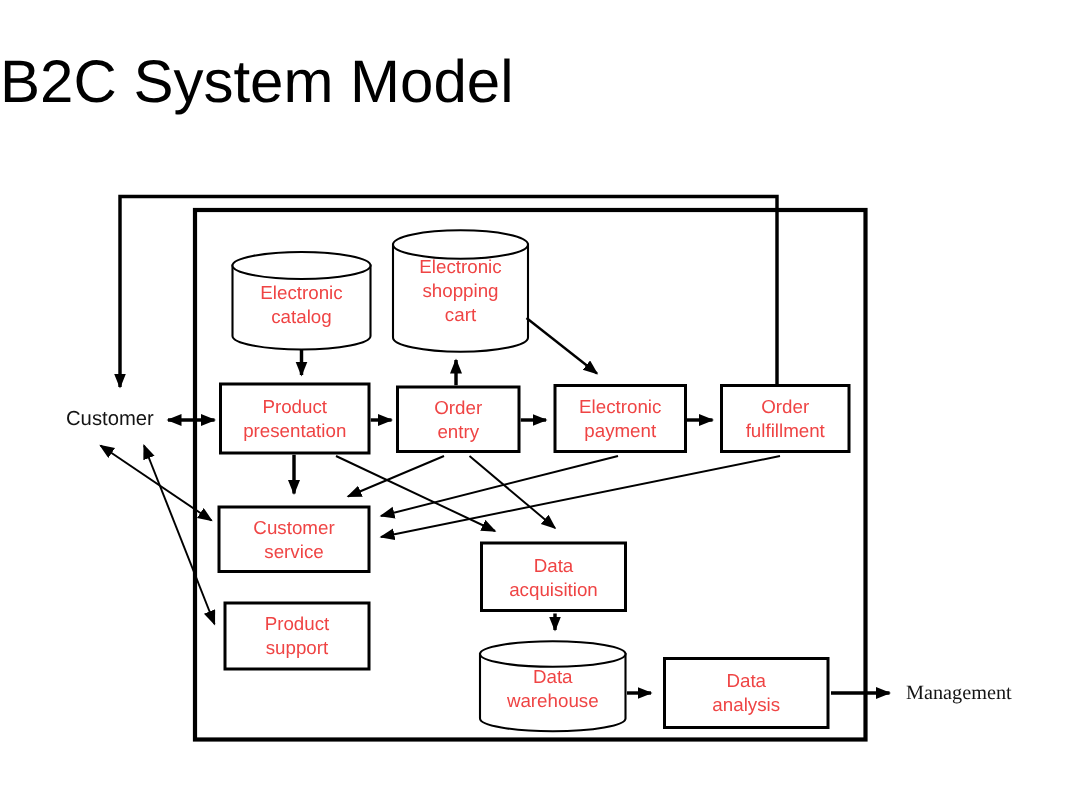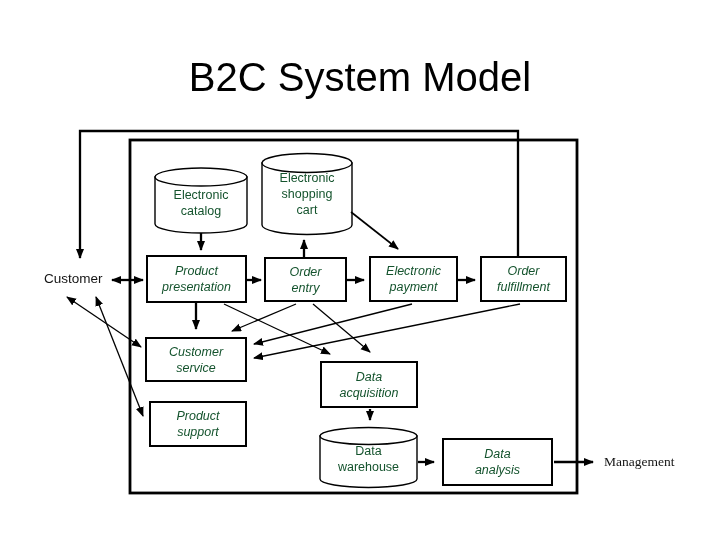--- a/index.html
+++ b/index.html
@@ -1,30 +1,30 @@
 <!DOCTYPE html>
 <html><head>
 <meta charset="utf-8">
 <style>
   html,body { margin:0; padding:0; background:#fff; }
   .stage {
     position:relative; width:720px; height:540px; background:#ffffff;
     font-family:"Liberation Sans", sans-serif; overflow:hidden;
   }
   .title {
-    position:absolute; top:33px; left:0; width:720px; text-align:center;
-    font-size:40px; font-weight:400; color:#000;margin-top:22px;
+    position:absolute; top:33px; left:0; width:720px; 
+    font-size:40px; font-weight:400; color:#000;
   }
   svg.layer { position:absolute; left:0; top:0; }
   .node {
     position:absolute; display:flex; align-items:center; justify-content:center;
     text-align:center; white-space:pre-line; font-size:12.5px; line-height:1.28;
-    color:#14532d; box-sizing:border-box;
+    color:#ef4444; box-sizing:border-box;
   }
-  .box { border:2.5px solid #000; background:#fff;font-style:italic; }
+  .box { border:2.5px solid #000; background:#fff; }
   .cyl-label { background:transparent; }
   .actor { position:absolute; font-size:13.5px; color:#141414; white-space:nowrap; }
 </style>
 </head>
 <body>
 
 <div class="stage">
 
   <div class="title">B2C System Model</div>
 

